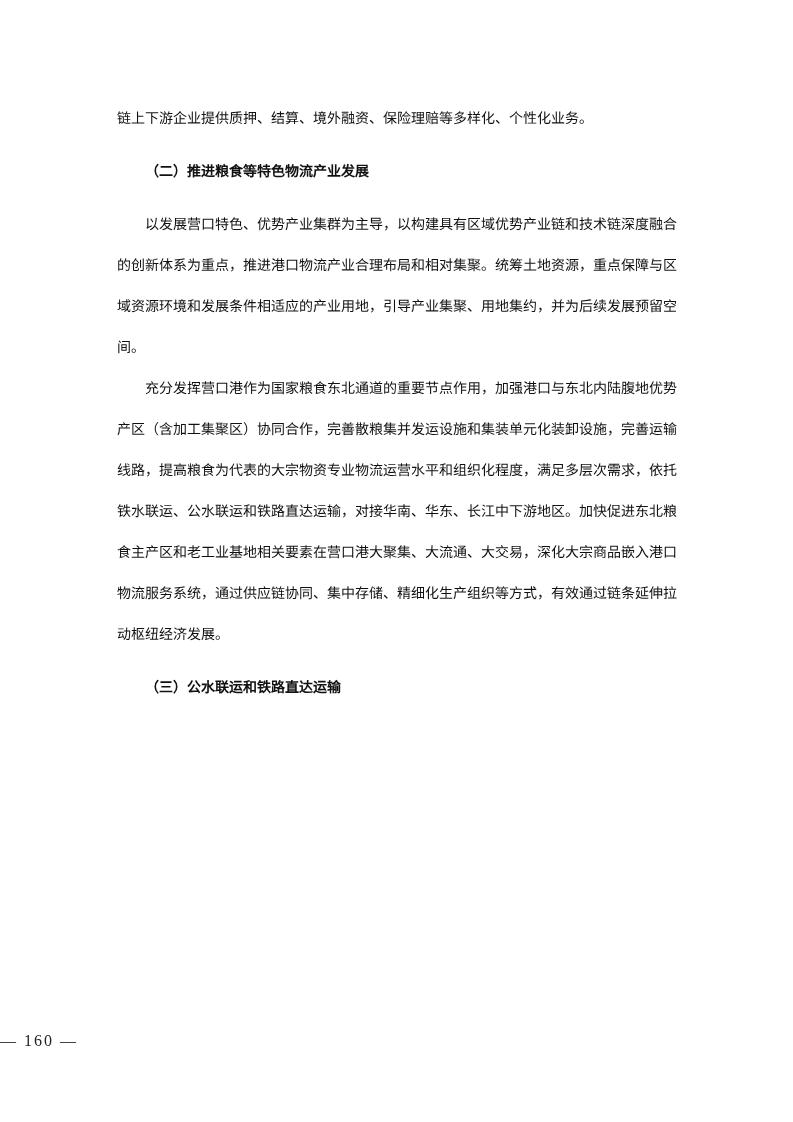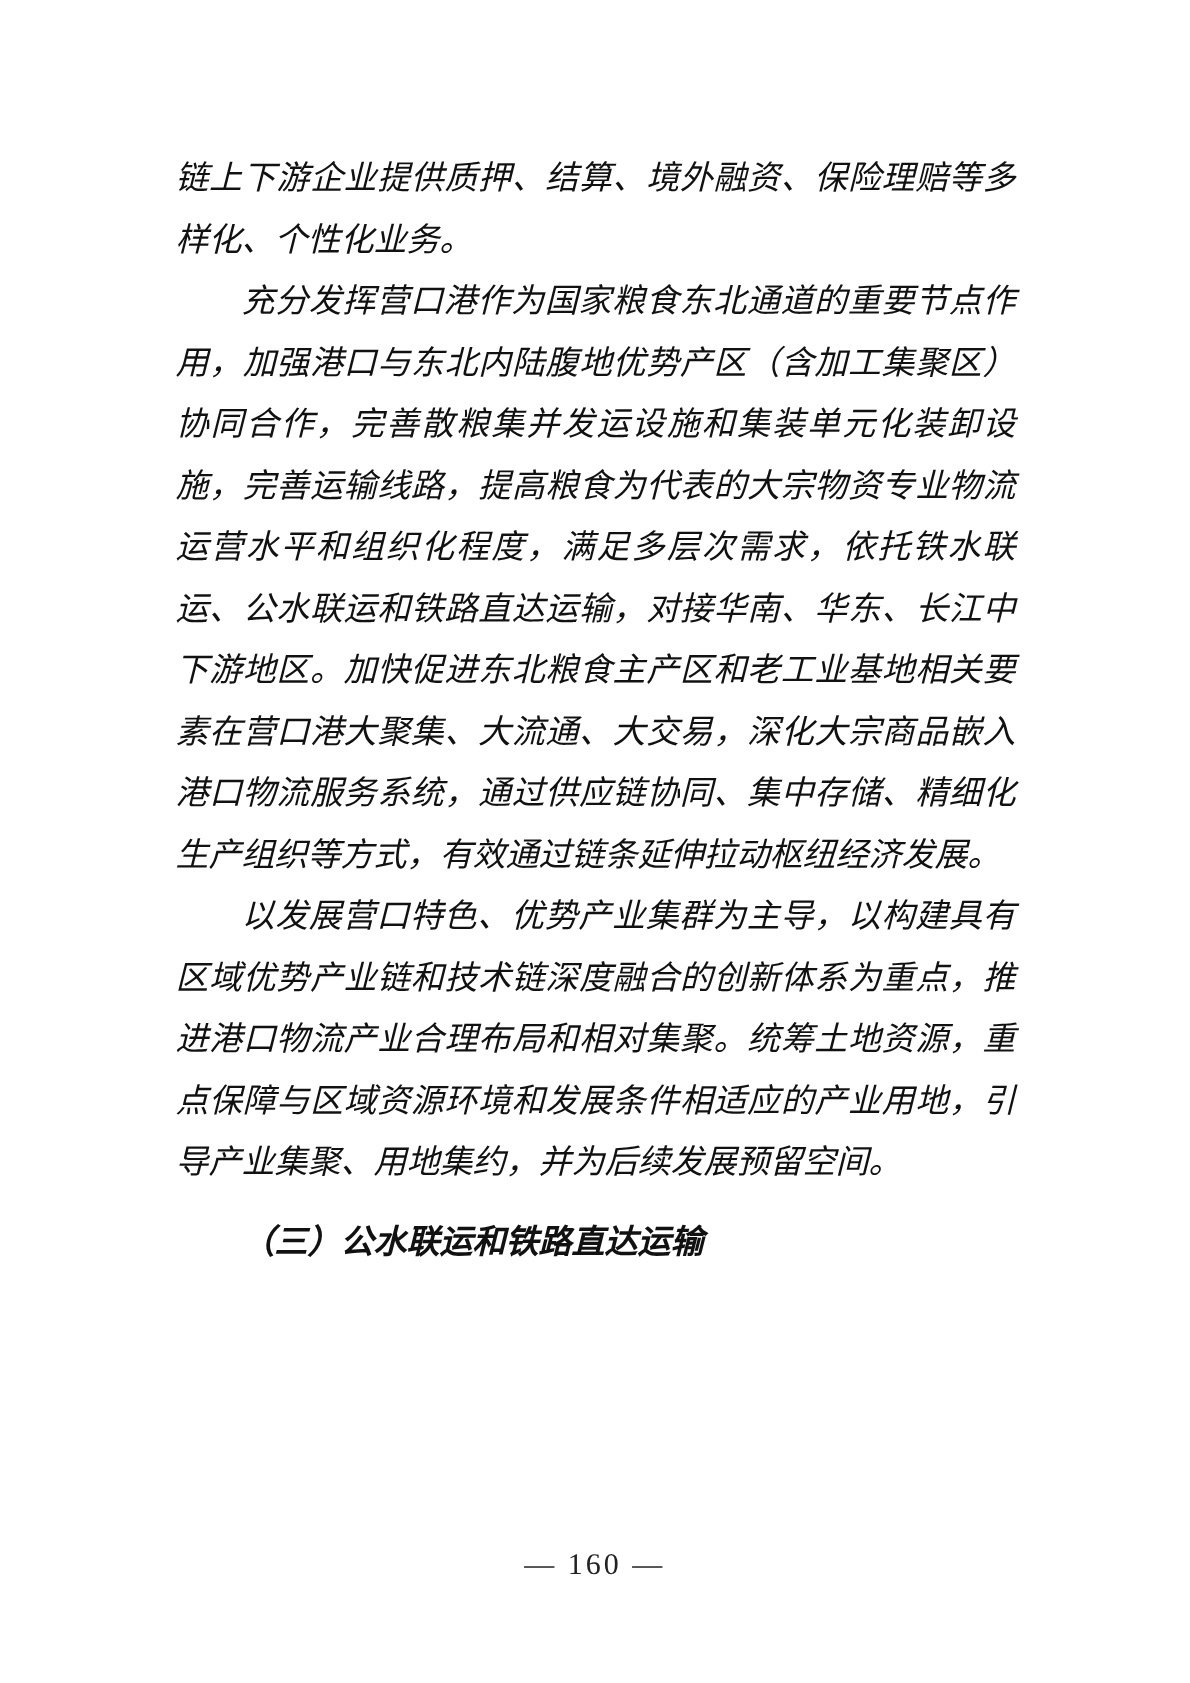--- a/index.html
+++ b/index.html
@@ -18,57 +18,57 @@
     overflow: hidden;
   }
   .content {
     position: absolute;
     top: 98px;
     left: 117px;
     width: 560px;
   }
   .content p {
     margin: 0;
-    font-size: 22px;
+    font-size: 14px;
     line-height: 41px;
     text-align: justify;
     text-justify: inter-character;
     letter-spacing: 0;
     word-break: break-all;
-    font-style: italic;
   }
   .content p.body {
     text-indent: 2em;
   }
   .content p.body-continued {
     text-indent: 0;
   }
   .content p.heading {
     font-weight: bold;
     text-indent: 2em;
     margin-top: 12px;
     margin-bottom: 12px;
     text-align: left;
     font-family: "Liberation Sans", "DejaVu Sans", sans-serif;
   }
   .page-number {
     position: absolute;
     top: 1032px;
     left: 0;
     width: 100%;
-    text-align: center;
-    font-size: 20px;
+    text-align: left;
+    font-size: 16px;
     color: #222222;
     letter-spacing: 2px;
   }
 </style>
 </head>
 <body>
 
 <div class="page">
   <div class="content">
       <p class="body-continued">链上下游企业提供质押、结算、境外融资、保险理赔等多样化、个性化业务。</p>
+      <p class="heading">（二）推进粮食等特色物流产业发展</p>
+      <p class="body">以发展营口特色、优势产业集群为主导，以构建具有区域优势产业链和技术链深度融合的创新体系为重点，推进港口物流产业合理布局和相对集聚。统筹土地资源，重点保障与区域资源环境和发展条件相适应的产业用地，引导产业集聚、用地集约，并为后续发展预留空间。</p>
       <p class="body">充分发挥营口港作为国家粮食东北通道的重要节点作用，加强港口与东北内陆腹地优势产区（含加工集聚区）协同合作，完善散粮集并发运设施和集装单元化装卸设施，完善运输线路，提高粮食为代表的大宗物资专业物流运营水平和组织化程度，满足多层次需求，依托铁水联运、公水联运和铁路直达运输，对接华南、华东、长江中下游地区。加快促进东北粮食主产区和老工业基地相关要素在营口港大聚集、大流通、大交易，深化大宗商品嵌入港口物流服务系统，通过供应链协同、集中存储、精细化生产组织等方式，有效通过链条延伸拉动枢纽经济发展。</p>
-      <p class="body">以发展营口特色、优势产业集群为主导，以构建具有区域优势产业链和技术链深度融合的创新体系为重点，推进港口物流产业合理布局和相对集聚。统筹土地资源，重点保障与区域资源环境和发展条件相适应的产业用地，引导产业集聚、用地集约，并为后续发展预留空间。</p>
       <p class="heading">（三）公水联运和铁路直达运输</p>
     </div>
   <div class="page-number">— 160 —</div>
 </div>
 
 </body></html>

